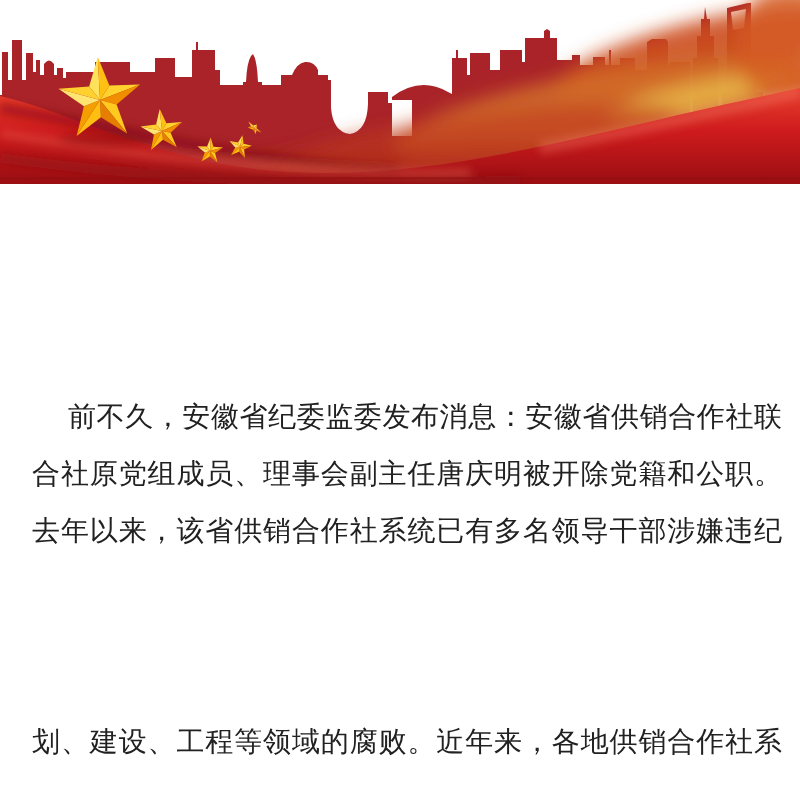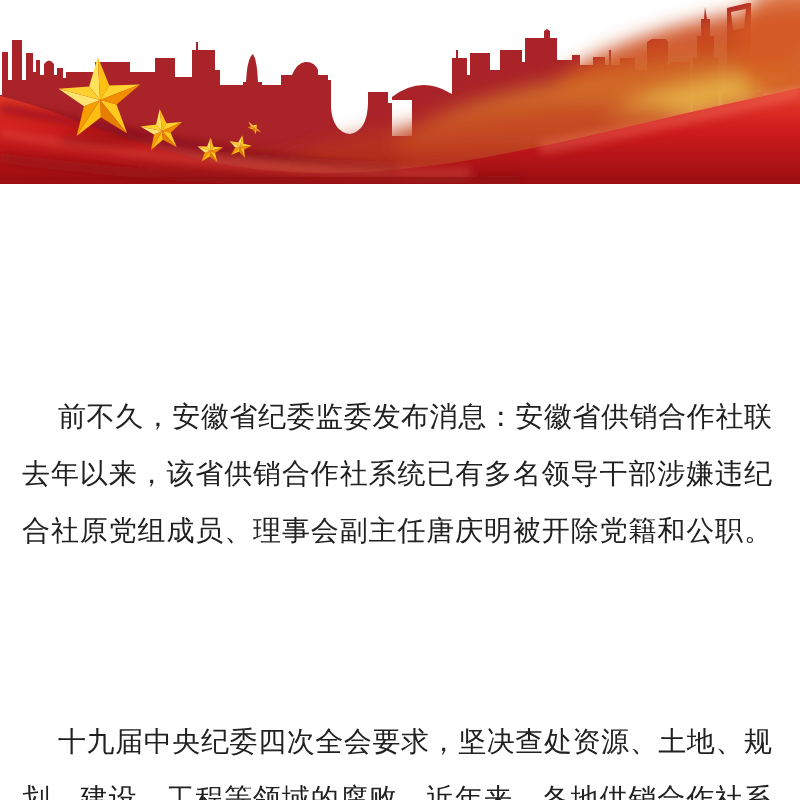--- a/index.html
+++ b/index.html
@@ -1,21 +1,21 @@
 <!DOCTYPE html>
 <html><head>
 <meta charset="utf-8">
 <style>
   html,body{margin:0;padding:0;background:#ffffff;}
   .page{
     position:relative;width:800px;height:800px;background:#ffffff;
     overflow:hidden;font-family:"DejaVu Serif","Liberation Serif",serif;
   }
   .banner{position:absolute;top:0;left:0;display:block;}
-  .para{position:absolute;left:22px;width:750px;}
+  .para{position:absolute;left:32px;width:750px;}
   .article-line{
     height:57px;line-height:57px;font-size:28px;color:#212121;
     text-align:justify;text-align-last:justify;text-justify:inter-character;
     overflow:visible;white-space:normal;
   }
   .indent{text-indent:36px;}
   .short{text-align-last:left;}
 </style>
 </head>
 <body>
@@ -112,22 +112,21 @@
         <use xlink:href="#star3d" href="#star3d" transform="translate(162,131) rotate(-6) scale(22)"></use>
         <use xlink:href="#star3d" href="#star3d" transform="translate(210,151) rotate(3) scale(13.5)"></use>
         <use xlink:href="#star3d" href="#star3d" transform="translate(240,147) rotate(12) scale(12)"></use>
         <use xlink:href="#star3d" href="#star3d" transform="translate(254,128) rotate(40) scale(9,4.5)"></use>
       </g>
     </g>
   </svg>
 
   <div class="para" style="top:388px">
     <div class="article-line indent">前不久，安徽省纪委监委发布消息：安徽省供销合作社联</div>
+    <div class="article-line">合社原党组成员、理事会副主任唐庆明被开除党籍和公职。</div>
     <div class="article-line">去年以来，该省供销合作社系统已有多名领导干部涉嫌违纪</div>
-    <div class="article-line">合社原党组成员、理事会副主任唐庆明被开除党籍和公职。</div>
   </div>
 
   <div class="para" style="top:713px">
-    <div class="article-line indent">十九届中央纪委四次全会要求，坚决查处资源、土地、规</div>
     <div class="article-line">划、建设、工程等领域的腐败。近年来，各地供销合作社系</div>
   </div>
 
 </div>
 
 </body></html>

